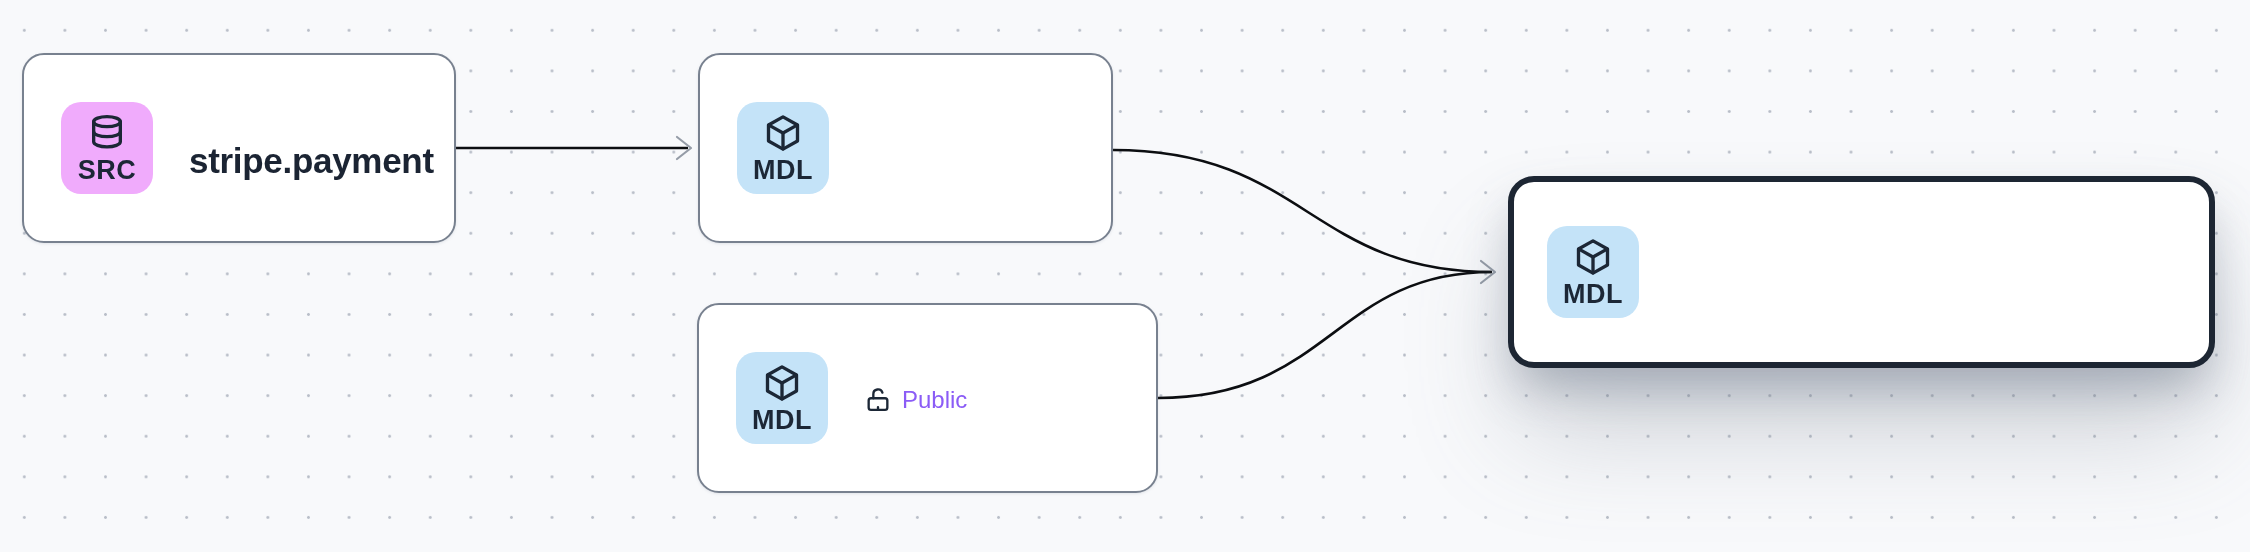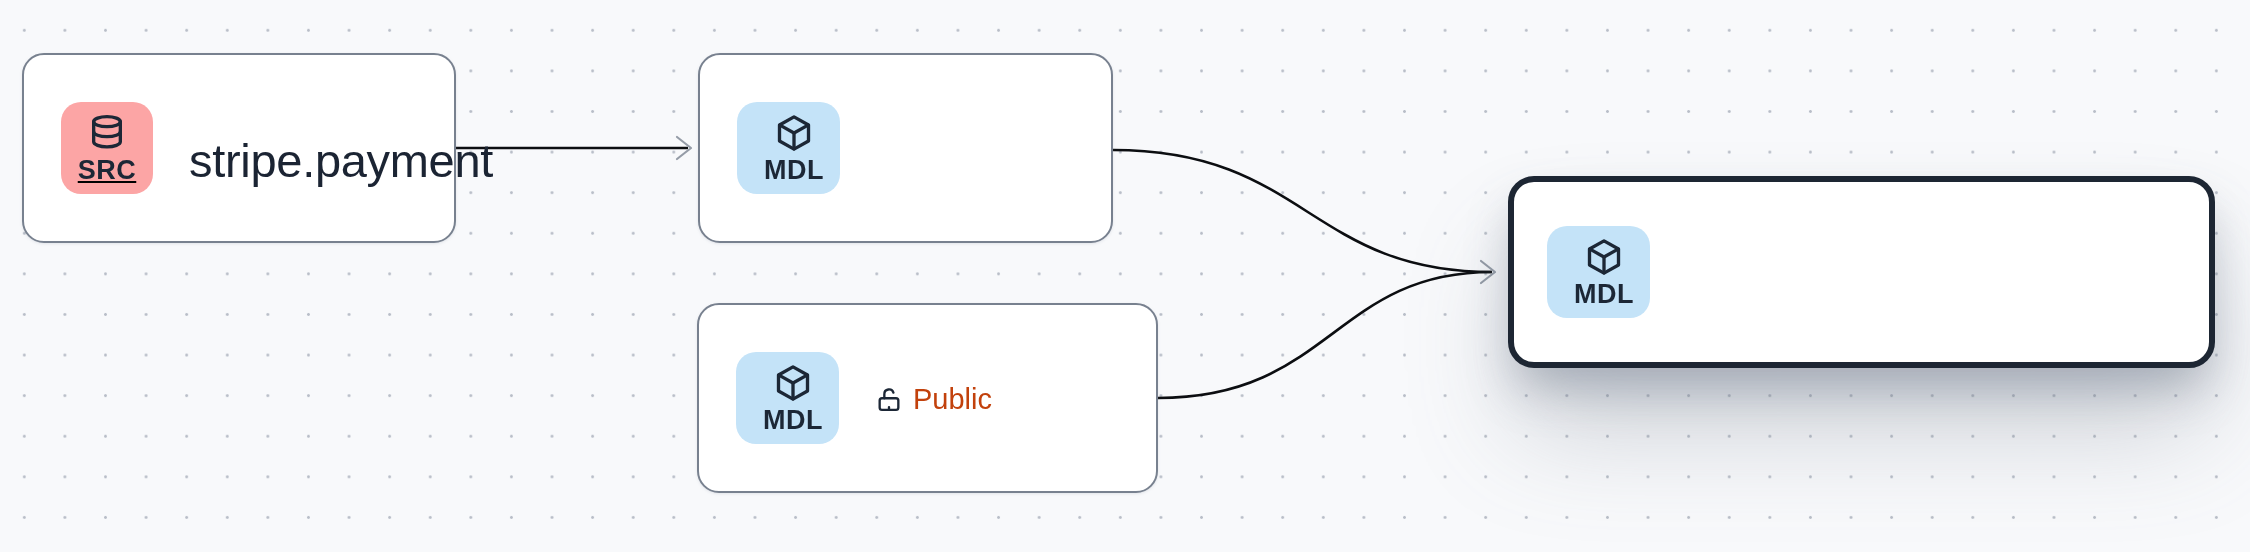--- a/index.html
+++ b/index.html
@@ -34,34 +34,34 @@
     left:1508px;top:176px;width:707px;height:192px;
     border:6px solid #1d2633;border-radius:26px;
     padding:0 40px 0 33px;
     box-shadow:0 26px 48px -8px rgba(105,115,132,0.45),
                0 70px 110px -10px rgba(105,115,132,0.30);
   }
   .badge{
     width:92px;height:92px;border-radius:20px;flex-shrink:0;
     display:flex;flex-direction:column;align-items:center;justify-content:center;
   }
-  .badge-src{background:#fca5a5;text-decoration:underline;}
-  .badge-mdl{background:#c4e3f8;padding-left:11px;}
+  .badge-src{background:#f0abfc;}
+  .badge-mdl{background:#c4e3f8;}
   .badge svg{width:40px;height:40px;stroke:#1c2736;fill:none;stroke-width:2;stroke-linecap:round;stroke-linejoin:round;}
   .badge-label{
     font-size:27px;font-weight:600;color:#1c2736;line-height:1;margin-top:4px;letter-spacing:0.5px;
   }
   .node-text{display:flex;flex-direction:column;justify-content:center;min-width:0;}
   .title{
-    font-size:47px;font-weight:400;color:#1b2433;line-height:1.18;
+    font-size:35px;font-weight:700;color:#1b2433;line-height:1.18;
     white-space:nowrap;letter-spacing:-0.3px;margin-top:25px;
   }
   .subtitle{
     display:flex;align-items:center;gap:10px;margin-top:4px;
-    font-size:29px;font-weight:400;color:#c2410c;line-height:1.1;
+    font-size:24px;font-weight:400;color:#8b5cf6;line-height:1.1;
   }
   .subtitle svg{width:28px;height:28px;stroke:#1c2736;fill:none;stroke-width:2;stroke-linecap:round;stroke-linejoin:round;flex-shrink:0;}
 </style>
 </head>
 <body>
 
 <div class="canvas">
 
   <svg class="edges" viewBox="0 0 2250 552" xmlns="http://www.w3.org/2000/svg">
     <path class="edge" d="M456,148 L688,148"></path>

